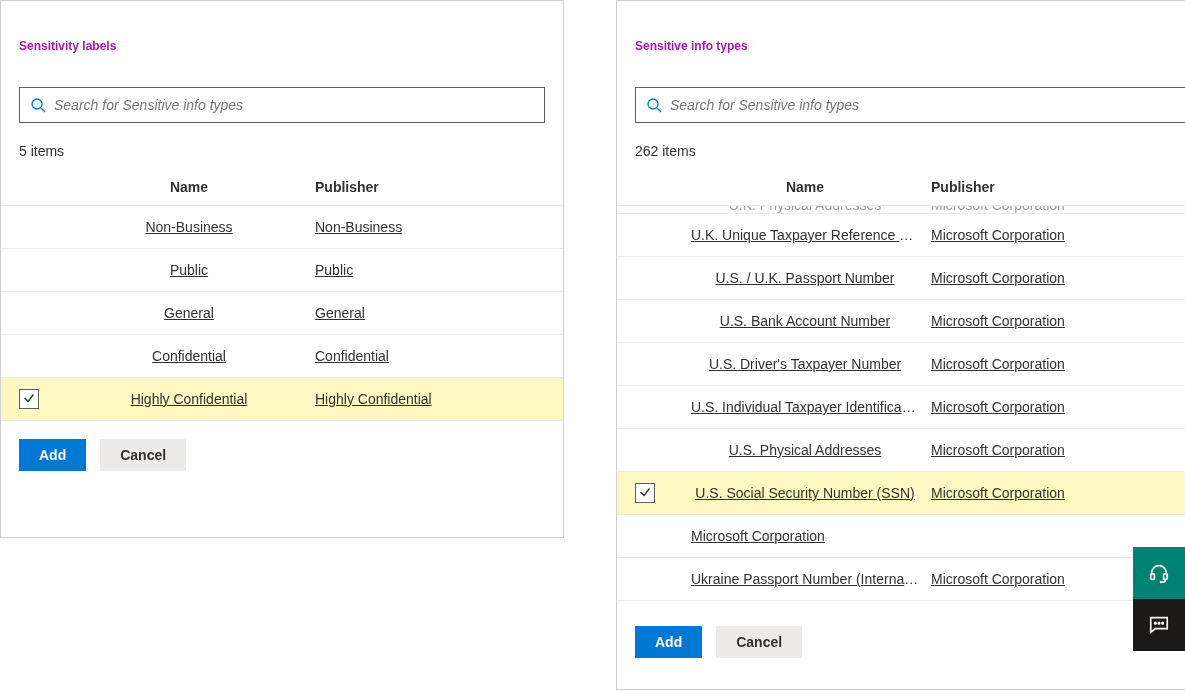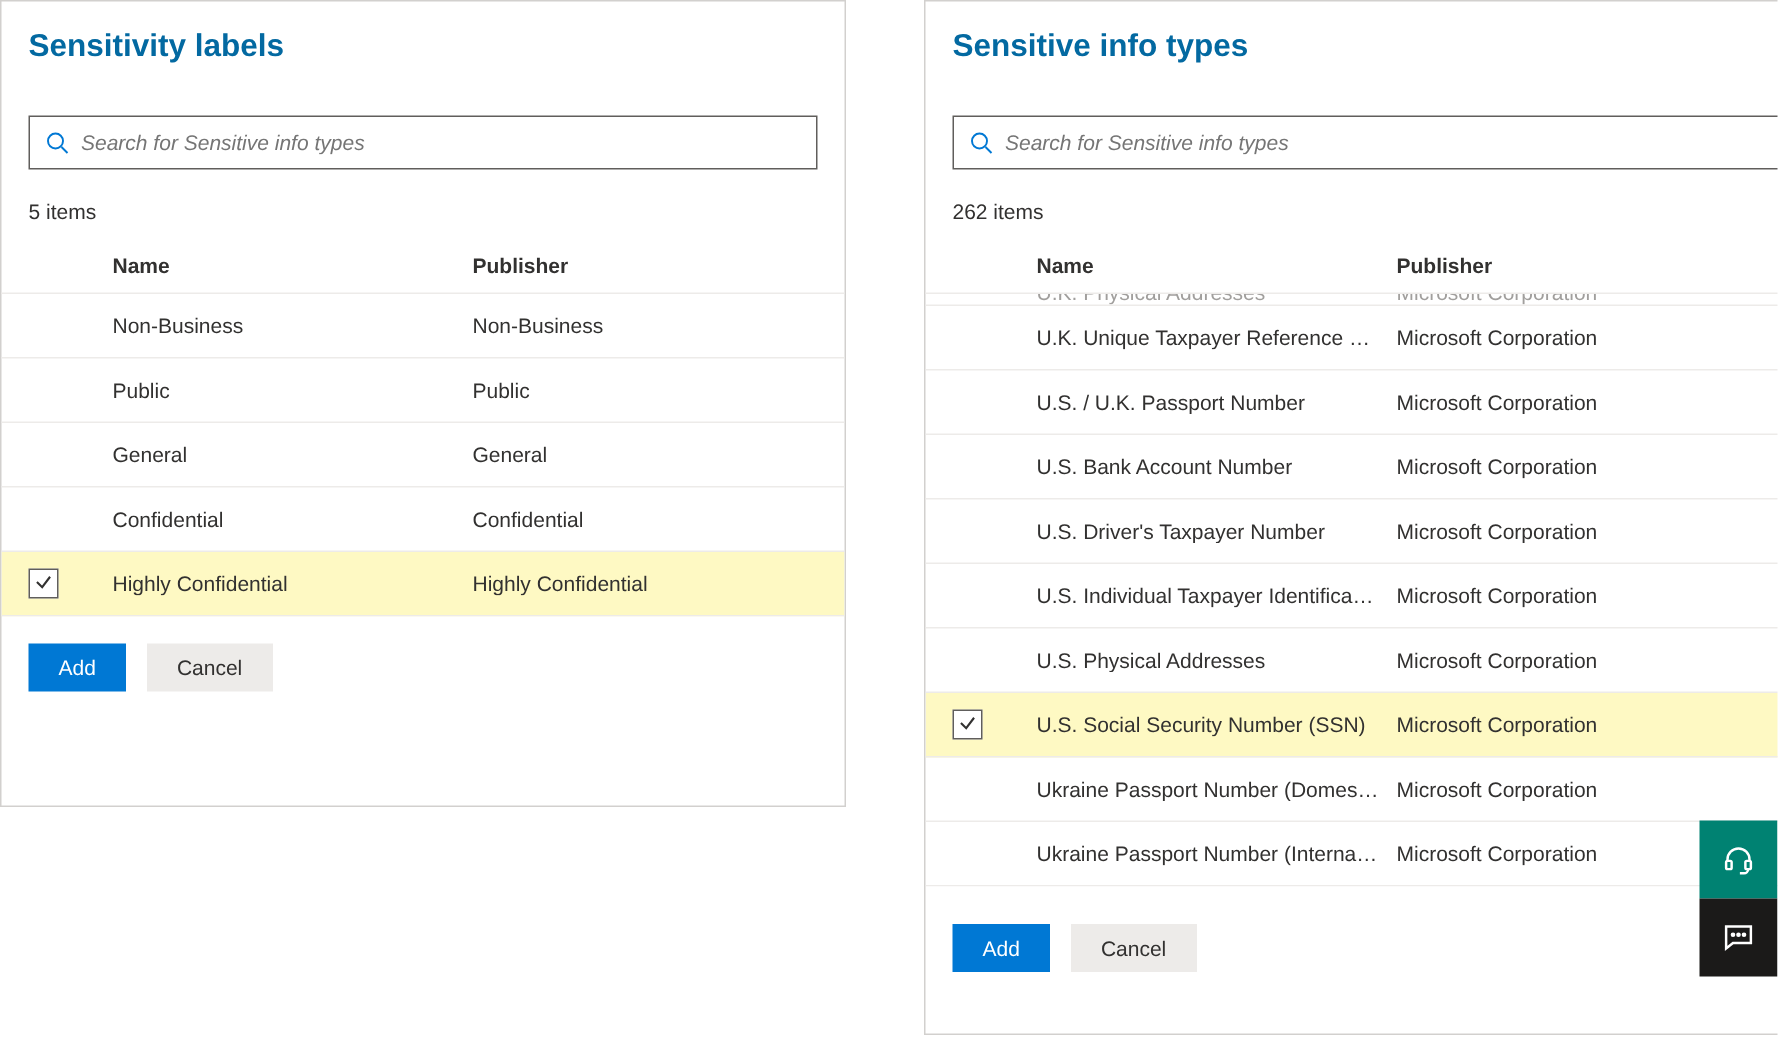--- a/index.html
+++ b/index.html
@@ -27,24 +27,25 @@
       width: 564px;
       height: 538px;
     }
     .panel-right {
       left: 616px;
       top: 0;
       width: 663px;
       height: 690px;
     }
     .panel-title {
-      font-size: 21px;
+      font-size: 12px;
       font-weight: 600;
-      color: #0369a1;
+      color: #a21caf;
       padding: 18px 18px 6px 18px;
+      margin-top: 20px;
     }
     .search-wrap {
       padding: 28px 18px 8px 18px;
     }
     .search-box {
       display: flex;
       align-items: center;
       border: 1px solid #605e5c;
       height: 36px;
       padding: 0 10px;
@@ -72,20 +73,21 @@
     .list-header {
       display: flex;
       padding: 10px 0 10px 18px;
       border-bottom: 1px solid #edebe9;
       font-size: 14px;
       color: #323130;
       font-weight: 600;
     }
     .list-container {
       overflow: hidden;
+      text-decoration: underline;
     }
     .list-row {
       display: flex;
       align-items: center;
       padding: 0 0 0 18px;
       height: 43px;
       border-bottom: 1px solid #edebe9;
       font-size: 14px;
       color: #323130;
     }
@@ -96,20 +98,21 @@
       width: 56px;
       display: flex;
       align-items: center;
     }
     .col-name {
       width: 240px;
       white-space: nowrap;
       overflow: hidden;
       text-overflow: ellipsis;
       padding-right: 12px;
+      text-align: center;
     }
     .col-publisher {
       flex: 1;
       white-space: nowrap;
       overflow: hidden;
       text-overflow: ellipsis;
       padding-right: 12px;
     }
     .checkbox {
       width: 20px;
@@ -128,21 +131,21 @@
       display: flex;
       gap: 14px;
     }
     .panel-right .button-bar {
       border-top: none;
     }
     .btn {
       height: 32px;
       padding: 0 20px;
       font-size: 14px;
-      font-weight: 400;
+      font-weight: 700;
       border: none;
       cursor: pointer;
       font-family: inherit;
     }
     .btn-primary {
       background: #0078d4;
       color: #fff;
     }
     .btn-secondary {
       background: #edebe9;
@@ -312,21 +315,20 @@
                 <span class="checkmark"><svg width="14" height="14" viewBox="0 0 16 16" fill="none" stroke="currentColor" stroke-width="1.6">
                     <polyline points="3,8 7,12 13,4"></polyline>
                   </svg></span>
               </div>
             </div>
             <div class="col-name">U.S. Social Security Number (SSN)</div>
             <div class="col-publisher">Microsoft Corporation</div>
           </div>
           <div class="list-row">
             <div class="col-check"></div>
-            <div class="col-name">Ukraine Passport Number (Domestic)</div>
             <div class="col-publisher">Microsoft Corporation</div>
           </div>
           <div class="list-row">
             <div class="col-check"></div>
             <div class="col-name">Ukraine Passport Number (International)</div>
             <div class="col-publisher">Microsoft Corporation</div>
           </div>
         </div>
     </div>
   </div>

